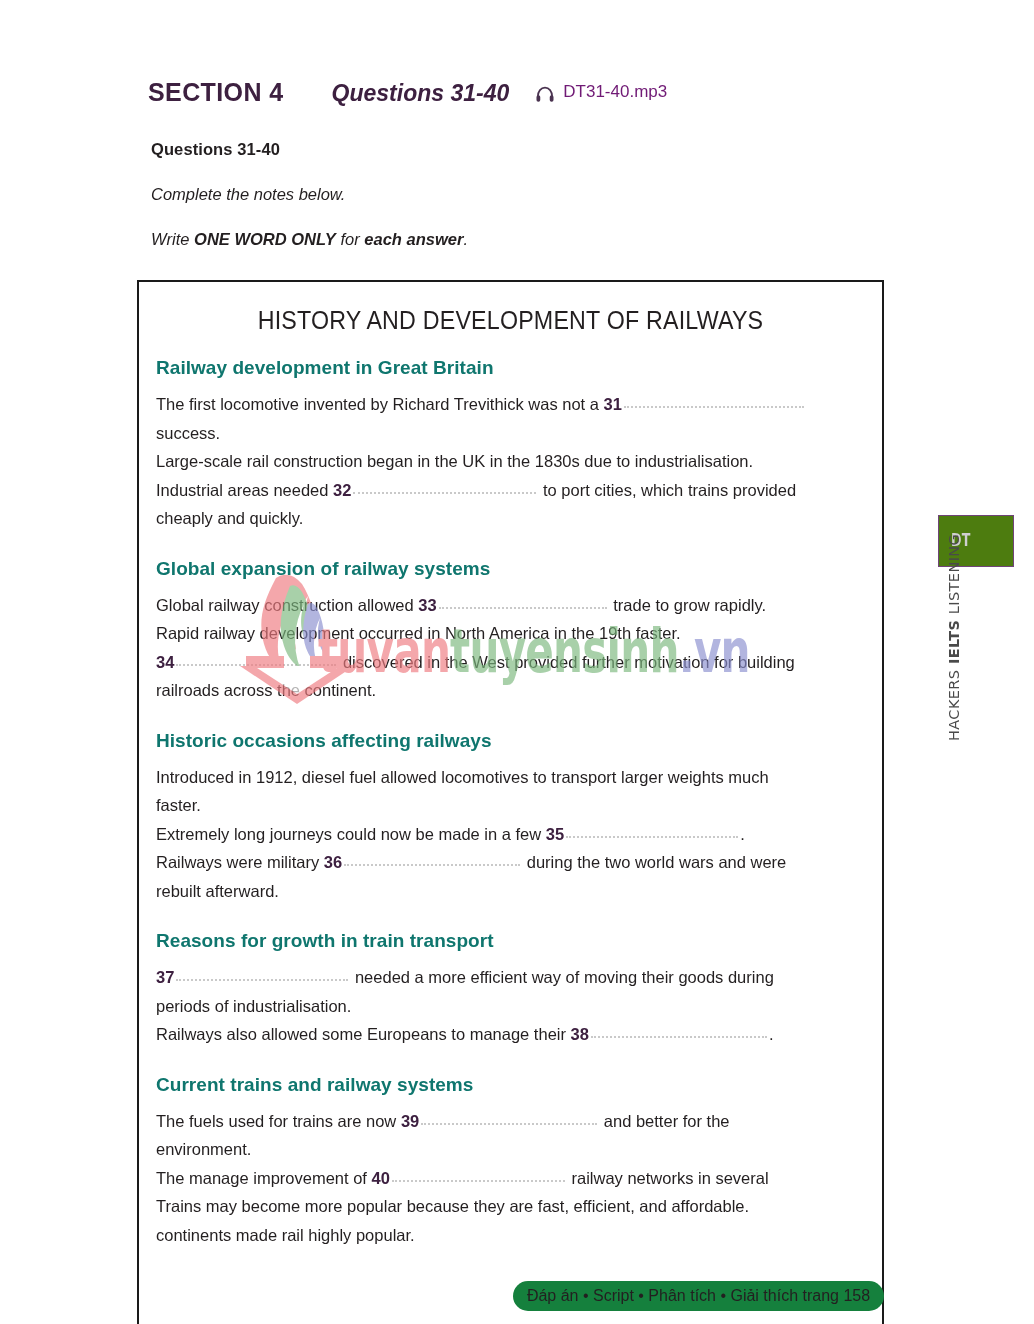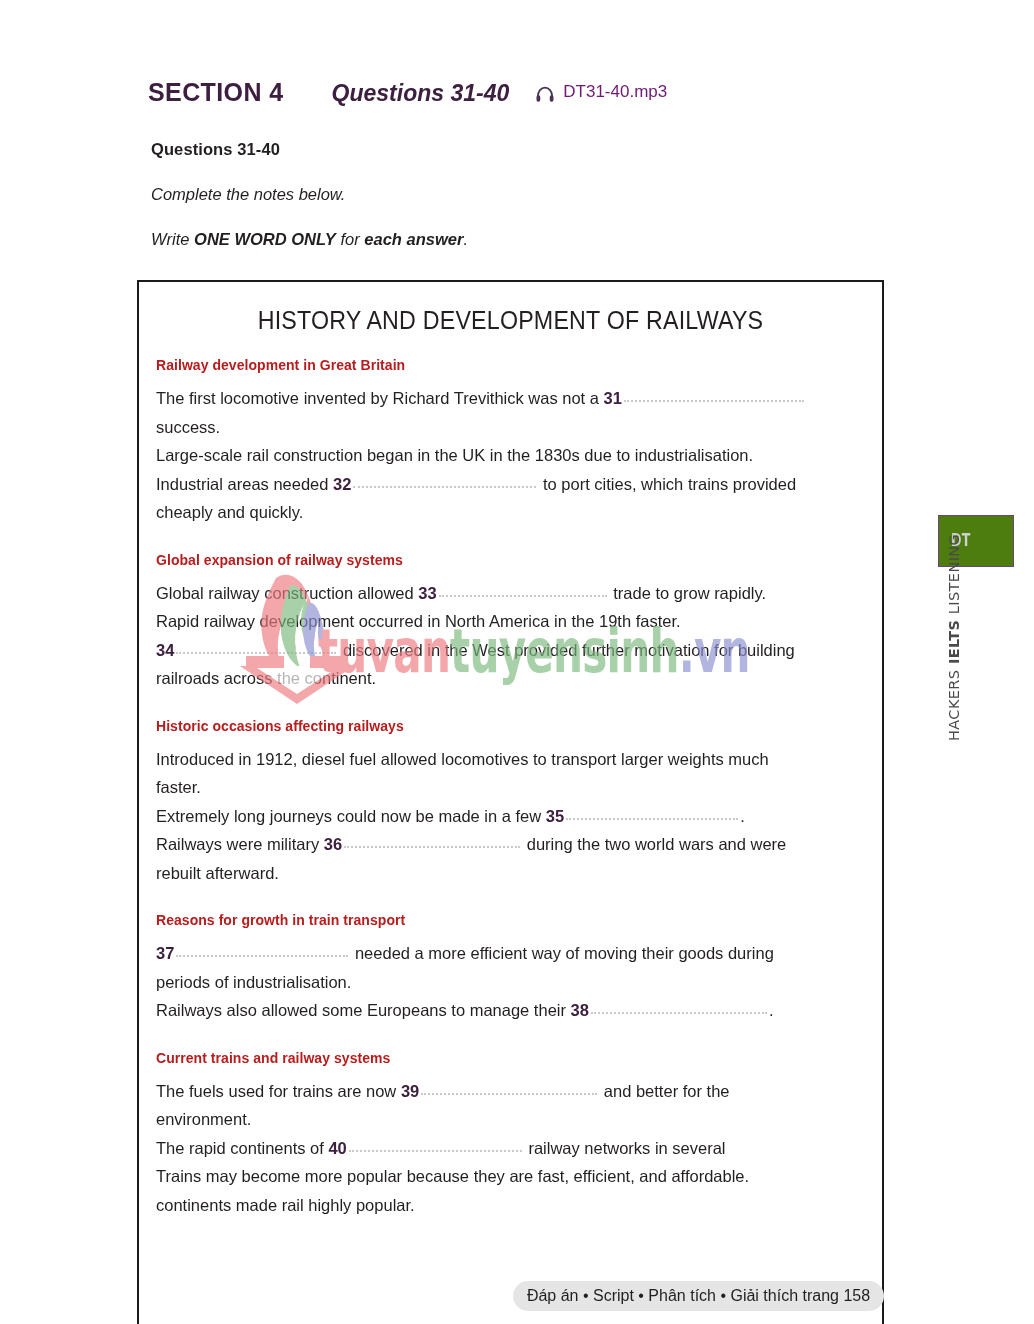--- a/index.html
+++ b/index.html
@@ -101,23 +101,23 @@
     color: #231f20;
     margin: 24px 0 0 0;
     transform: scaleX(0.93);
   }
   .notes-body {
     padding: 0 16px 0 17px;
     margin-top: 22px;
   }
   .note-section { margin-bottom: 4px; }
   .note-heading {
-    font-size: 14px;
-    font-weight: bold;
-    color: #b91c1c;
+    font-size: 19px;
+    font-weight: bold;
+    color: #0f766e;
     margin: 0 0 11px 0;
     letter-spacing: 0.05px;
   }
   .note-section + .note-section .note-heading { margin-top: 25px; }
   .note-line {
     font-size: 16.5px;
     line-height: 28.5px;
     color: #231f20;
     margin: 0;
   }
@@ -211,21 +211,21 @@
   }
   .side-vertical .light { font-weight: normal; }
 
   
   .page-footer {
     position: absolute;
     left: 513px;
     top: 1281px;
     width: 371px;
     height: 30px;
-    background: #e5e5e5;
+    background: #15803d;
     display: flex;
     align-items: center;
     justify-content: center;
     border-radius: 15px;
   }
   .footer-text {
     font-size: 16px;
     color: #231f20;
     white-space: nowrap;
   }
@@ -290,21 +290,21 @@
       <p class="note-heading">Reasons for growth in train transport</p>
       <p class="note-line"><span></span><span class="qnum">37</span><span class="dots dots-w7"></span><span> needed a more efficient way of moving their goods during</span></p>
       <p class="note-line">periods of industrialisation.</p>
       <p class="note-line"><span>Railways also allowed some Europeans to manage their </span><span class="qnum">38</span><span class="dots dots-w8"></span><span>.</span></p>
     </div>
 
     <div class="note-section">
       <p class="note-heading">Current trains and railway systems</p>
       <p class="note-line"><span>The fuels used for trains are now </span><span class="qnum">39</span><span class="dots dots-w9"></span><span> and better for the</span></p>
       <p class="note-line">environment.</p>
-      <p class="note-line"><span>The rapid continents of </span><span class="qnum">40</span><span class="dots dots-w10"></span><span> railway networks in several</span></p>
+      <p class="note-line"><span>The manage improvement of </span><span class="qnum">40</span><span class="dots dots-w10"></span><span> railway networks in several</span></p>
       <p class="note-line">Trains may become more popular because they are fast, efficient, and affordable.</p>
       <p class="note-line">continents made rail highly popular.</p>
     </div>
 
   </div>
 </div>
 
 <div class="watermark">
   <svg width="130" height="135" viewBox="0 0 130 135" style="position:absolute;left:0;top:0;" aria-hidden="true">
     <path d="M44 8 C30 34 26 52 32 74 C36 88 44 96 50 100 C42 78 46 56 58 36 C52 52 56 70 64 80 C60 58 66 40 76 26 C70 46 74 62 82 72 C86 50 80 30 70 14 C62 4 52 2 44 8 Z" fill="#ef7b80"></path>

